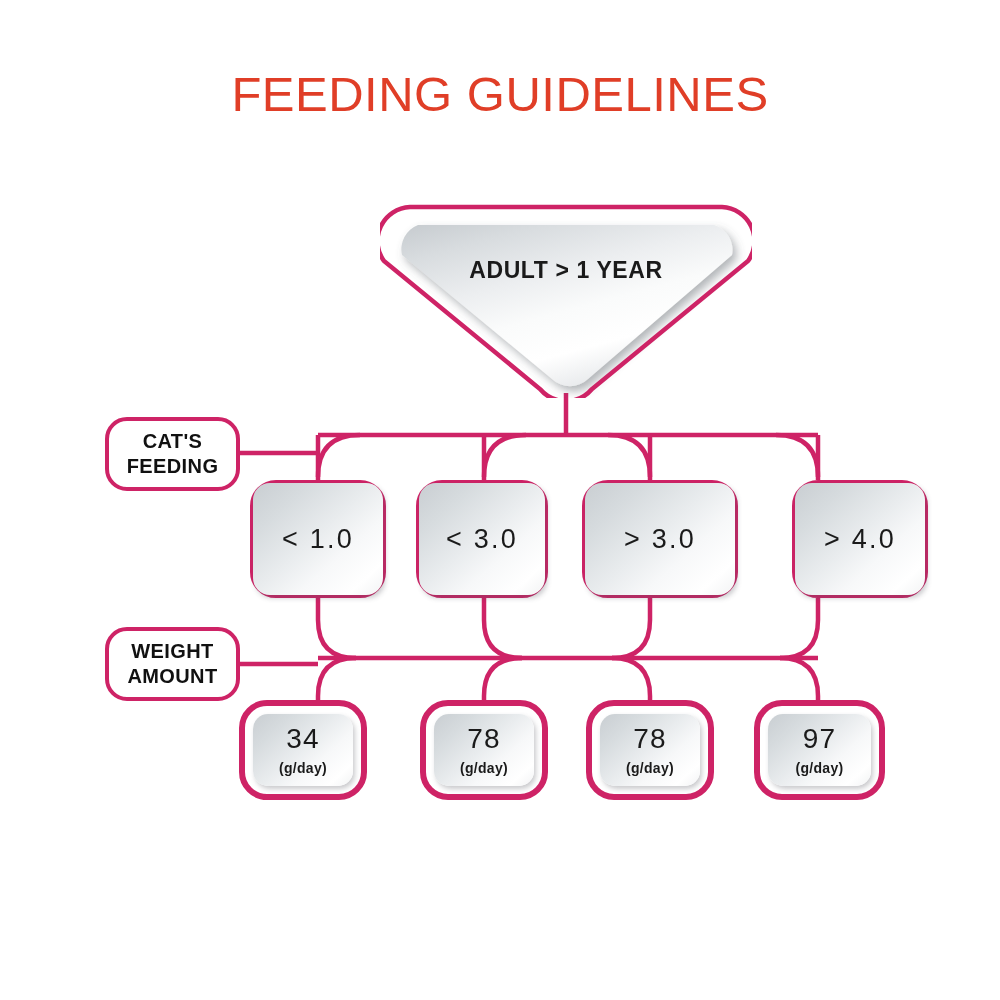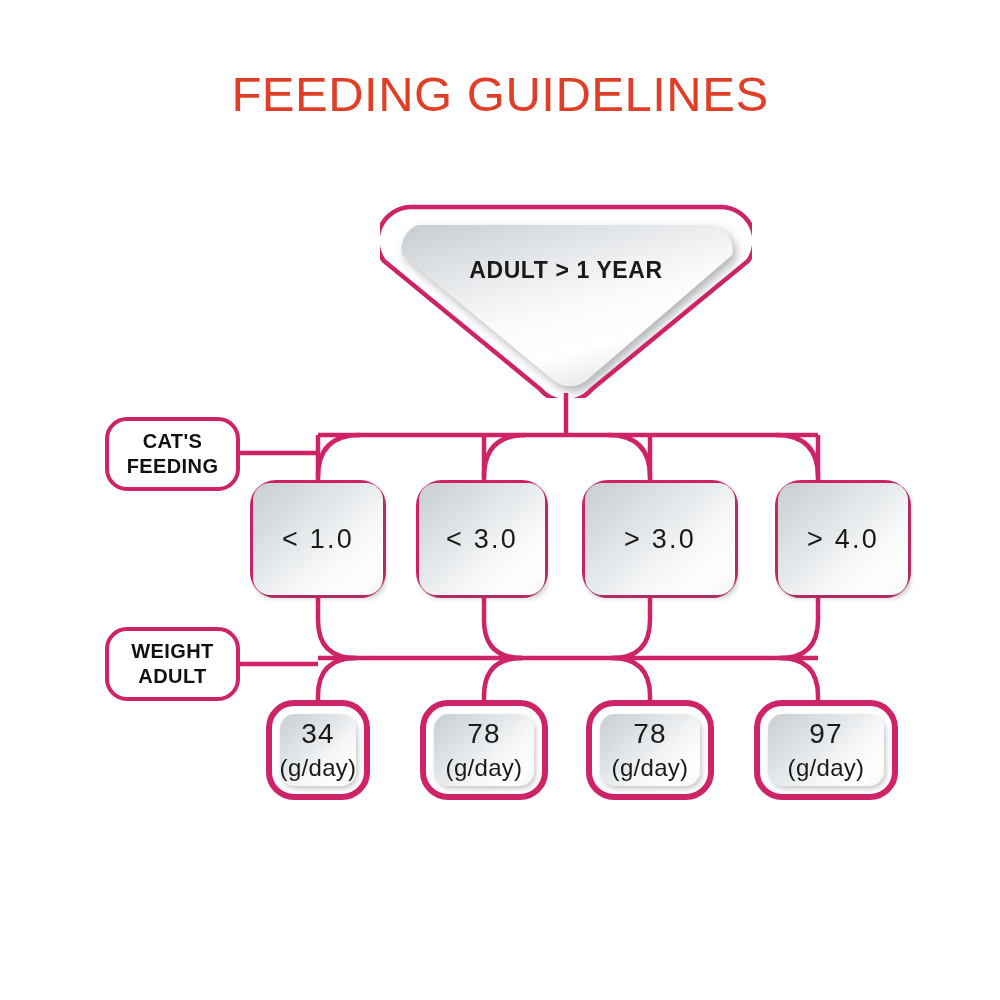--- a/index.html
+++ b/index.html
@@ -125,22 +125,22 @@
   }
   .node-box.amount .node-inner { border-radius: 15px; }
 
   .val-main {
     font-size: 28px;
     font-weight: 500;
     letter-spacing: 1.2px;
     line-height: 1.05;
   }
   .val-unit {
-    font-size: 24px;
-    font-weight: 400;
+    font-size: 14px;
+    font-weight: 700;
     letter-spacing: 0.3px;
     line-height: 1.15;
     margin-top: 6px;
   }
   .cmp-text {
     font-size: 27px;
     font-weight: 500;
     letter-spacing: 2.2px;
   }
 </style>
@@ -211,68 +211,68 @@
     <div class="tri-label">ADULT  &gt;  1 YEAR</div>
   </div>
 
   <div class="side-label" id="label-weight">
     <span>CAT'S</span>
     <span>FEEDING</span>
   </div>
 
   <div class="side-label" id="label-amount">
     <span>WEIGHT</span>
-    <span>ADULT</span>
+    <span>AMOUNT</span>
   </div>
 
   <div class="node-box weight" style="left:250px; top:480px; width:136px; height:118px;">
     <div class="node-inner">
       <span class="cmp-text">&lt; 1.0</span>
     </div>
   </div>
 
   <div class="node-box weight" style="left:416px; top:480px; width:132px; height:118px;">
     <div class="node-inner">
       <span class="cmp-text">&lt; 3.0</span>
     </div>
   </div>
 
   <div class="node-box weight" style="left:582px; top:480px; width:156px; height:118px;">
     <div class="node-inner">
       <span class="cmp-text">&gt; 3.0</span>
     </div>
   </div>
 
-  <div class="node-box weight" style="left:775px; top:480px; width:136px; height:118px;">
+  <div class="node-box weight" style="left:792px; top:480px; width:136px; height:118px;">
     <div class="node-inner">
       <span class="cmp-text">&gt; 4.0</span>
     </div>
   </div>
 
-  <div class="node-box amount" style="left:266px; top:700px; width:104px; height:100px;align-items:flex-end;">
+  <div class="node-box amount" style="left:239px; top:700px; width:128px; height:100px;align-items:flex-end;">
     <div class="node-inner">
       <span class="val-main">34</span>
       <span class="val-unit">(g/day)</span>
     </div>
   </div>
 
   <div class="node-box amount" style="left:420px; top:700px; width:128px; height:100px;">
     <div class="node-inner">
       <span class="val-main">78</span>
       <span class="val-unit">(g/day)</span>
     </div>
   </div>
 
   <div class="node-box amount" style="left:586px; top:700px; width:128px; height:100px;">
     <div class="node-inner">
       <span class="val-main">78</span>
       <span class="val-unit">(g/day)</span>
     </div>
   </div>
 
-  <div class="node-box amount" style="left:754px; top:700px; width:144px; height:100px;align-items:center;">
+  <div class="node-box amount" style="left:754px; top:700px; width:131px; height:100px;align-items:center;">
     <div class="node-inner">
       <span class="val-main">97</span>
       <span class="val-unit">(g/day)</span>
     </div>
   </div>
 
 </div>
 
 </body></html>

